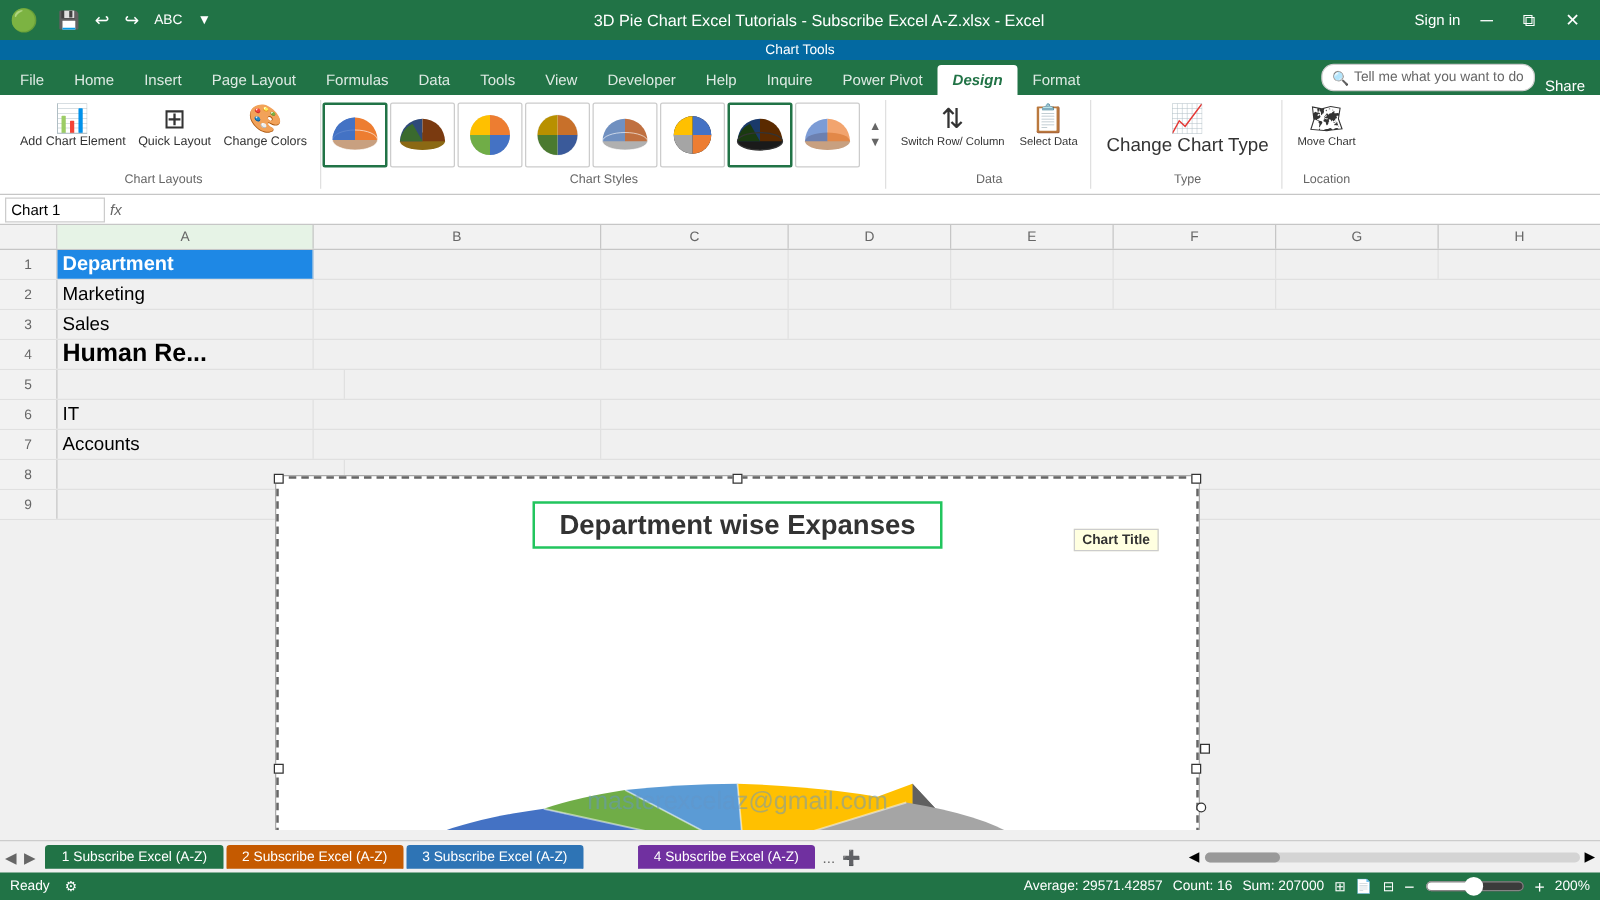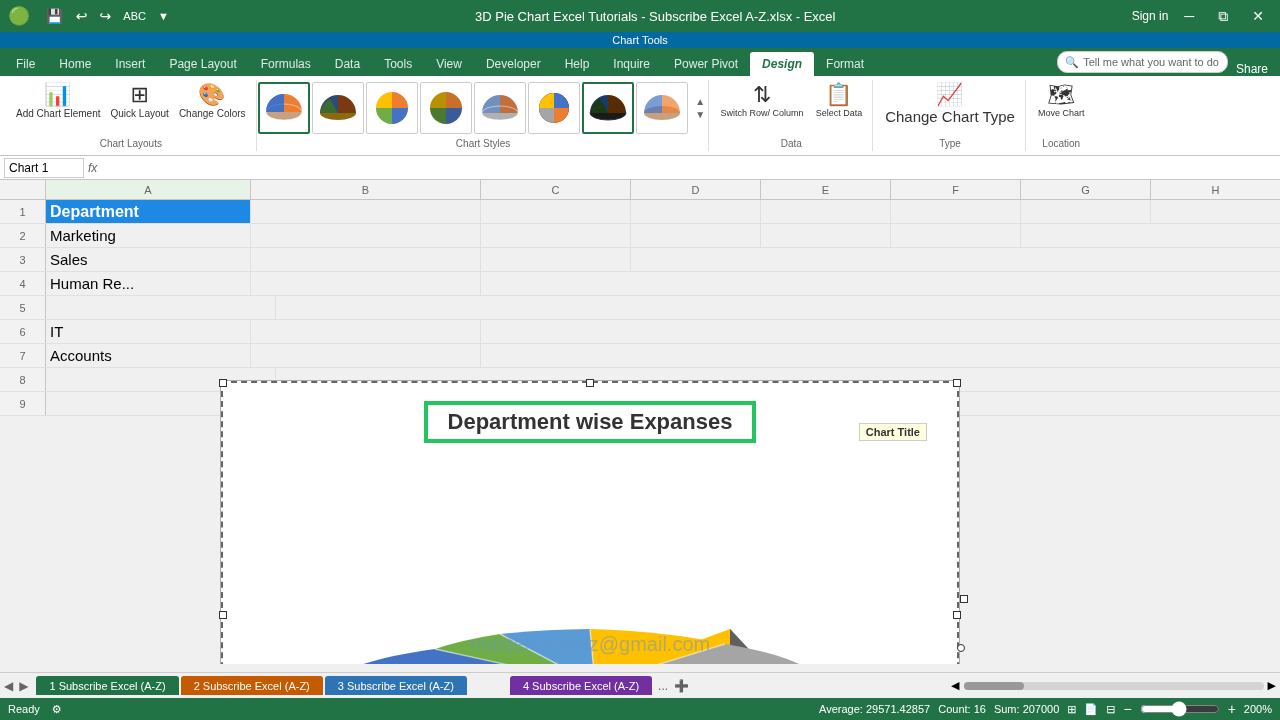--- a/index.html
+++ b/index.html
@@ -272,21 +272,21 @@
     #chart-title-area {
       text-align: center;
       font-size: 22px;
       font-weight: 600;
       color: #333;
       padding: 8px 0;
       position: relative;
     }
     #chart-title-box {
       display: inline-block;
-      border: 4px solid #22c55e;
+      border: 2px solid #22c55e;
       padding: 4px 20px;
       cursor: text;
     }
     #chart-title-tooltip {
       position: absolute;
       right: 20px;
       top: 30px;
       background: #ffffe0;
       border: 1px solid #ccc;
       padding: 2px 6px;
@@ -611,21 +611,21 @@
 
     <div class="sheet-row">
       <div class="row-num">3</div>
       <div class="cell cell-a" style="font-size:15px;font-weight:500;">Sales</div>
       <div class="cell cell-b"></div>
       <div class="cell cell-c"></div>
     </div>
 
     <div class="sheet-row">
       <div class="row-num">4</div>
-      <div class="cell cell-a" style="font-size:15px;font-weight:400;">Human Re...</div>
+      <div class="cell cell-a" style="font-size:20px;font-weight:700;">Human Re...</div>
       <div class="cell cell-b"></div>
     </div>
 
     <div class="sheet-row">
       <div class="row-num">5</div>
       <div class="cell cell-b"></div>
     </div>
 
     <div class="sheet-row">
       <div class="row-num">6</div>

